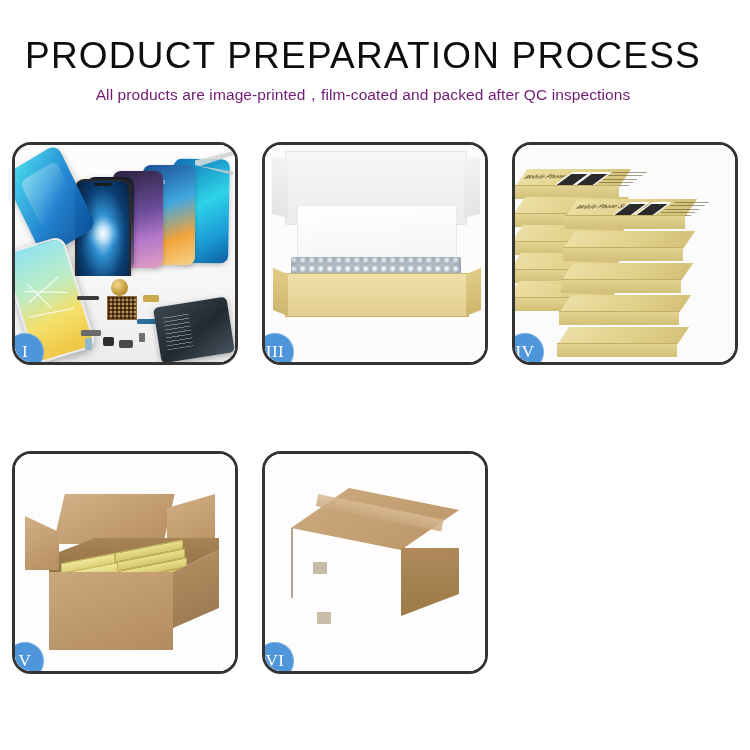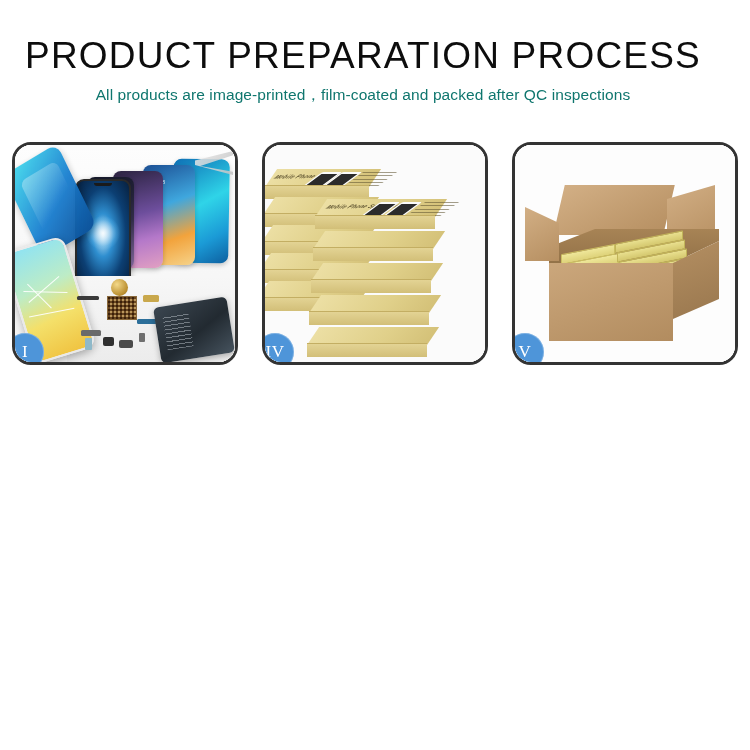--- a/index.html
+++ b/index.html
@@ -14,21 +14,21 @@
   
   .header{position:absolute;left:0;top:0;width:726px;text-align:center;}
   .title{
     margin:0;padding-top:36px;
     font-size:37px;font-weight:500;letter-spacing:1.2px;
     color:#0d0d0d;line-height:1.08;white-space:nowrap;
   }
   .subtitle{
     margin:0;padding-top:9px;
     font-size:15.5px;font-weight:400;letter-spacing:.1px;
-    color:#0f766e;white-space:nowrap;
+    color:#701a75;white-space:nowrap;
   }
 
   
   .grid{
     position:absolute;left:12px;top:142px;
     width:726px;height:532px;
     display:grid;
     grid-template-columns:repeat(3,226px);
     grid-template-rows:repeat(2,223px);
     column-gap:24px;row-gap:86px;
@@ -293,20 +293,30 @@
         <i class="part" style="left:70px;bottom:12px;width:7px;height:12px;background:#8fb9c9;border-radius:1px;"></i>
         <i class="part" style="left:124px;bottom:20px;width:6px;height:9px;background:#6f6f6f;border-radius:1px;"></i>
         <i class="part" style="left:122px;bottom:38px;width:26px;height:5px;background:#2c6f9a;"></i>
         <div class="logicboard"></div>
         <div class="tweezer"></div>
         <div class="badge">I</div>
       </div>
     </div>
 
 
+    <div class="panel">
+      <div class="stage">
+        <div class="p3-bg"></div>
+        <div class="lidflap"></div>
+        <div class="foam"></div>
+        <div class="innerbubble"></div>
+        <div class="boxtray"></div>
+        <div class="badge">III</div>
+      </div>
+    </div>
 
     <div class="panel">
       <div class="stage">
         <div class="p4-bg"></div>
         <div class="stackwrap">
 
           <div class="sbox" style="left:4px;top:6px;width:104px;">
             <div class="top">
               <span class="lbl" style="left:4px;top:4px;">Mobile Phone Spare Parts</span>
               <i class="lblimg" style="left:42px;top:3px;"></i>
@@ -379,15 +389,28 @@
         <i class="ybox2" style="left:106px;top:119px;width:66px;"></i>
         <i class="ybox2" style="left:108px;top:128px;width:66px;"></i>
 
         <div class="flap flap-left"></div>
         <div class="carton-front"></div>
         <div class="carton-side"></div>
         <div class="badge">V</div>
       </div>
     </div>
 
+    <div class="panel">
+      <div class="stage">
+        <div class="p6-bg"></div>
+        <div class="c6-top"></div>
+        <div class="c6-tape"></div>
+        <div class="c6-front"></div>
+        <div class="c6-side"></div>
+        <i class="c6-seam" style="left:26px;top:74px;width:1.5px;height:70px;"></i>
+        <i class="c6-tab" style="left:48px;top:108px;"></i>
+        <i class="c6-tab" style="left:52px;top:158px;"></i>
+        <div class="badge">VI</div>
+      </div>
+    </div>
 
   </div>
 </div>
 
 </body></html>

